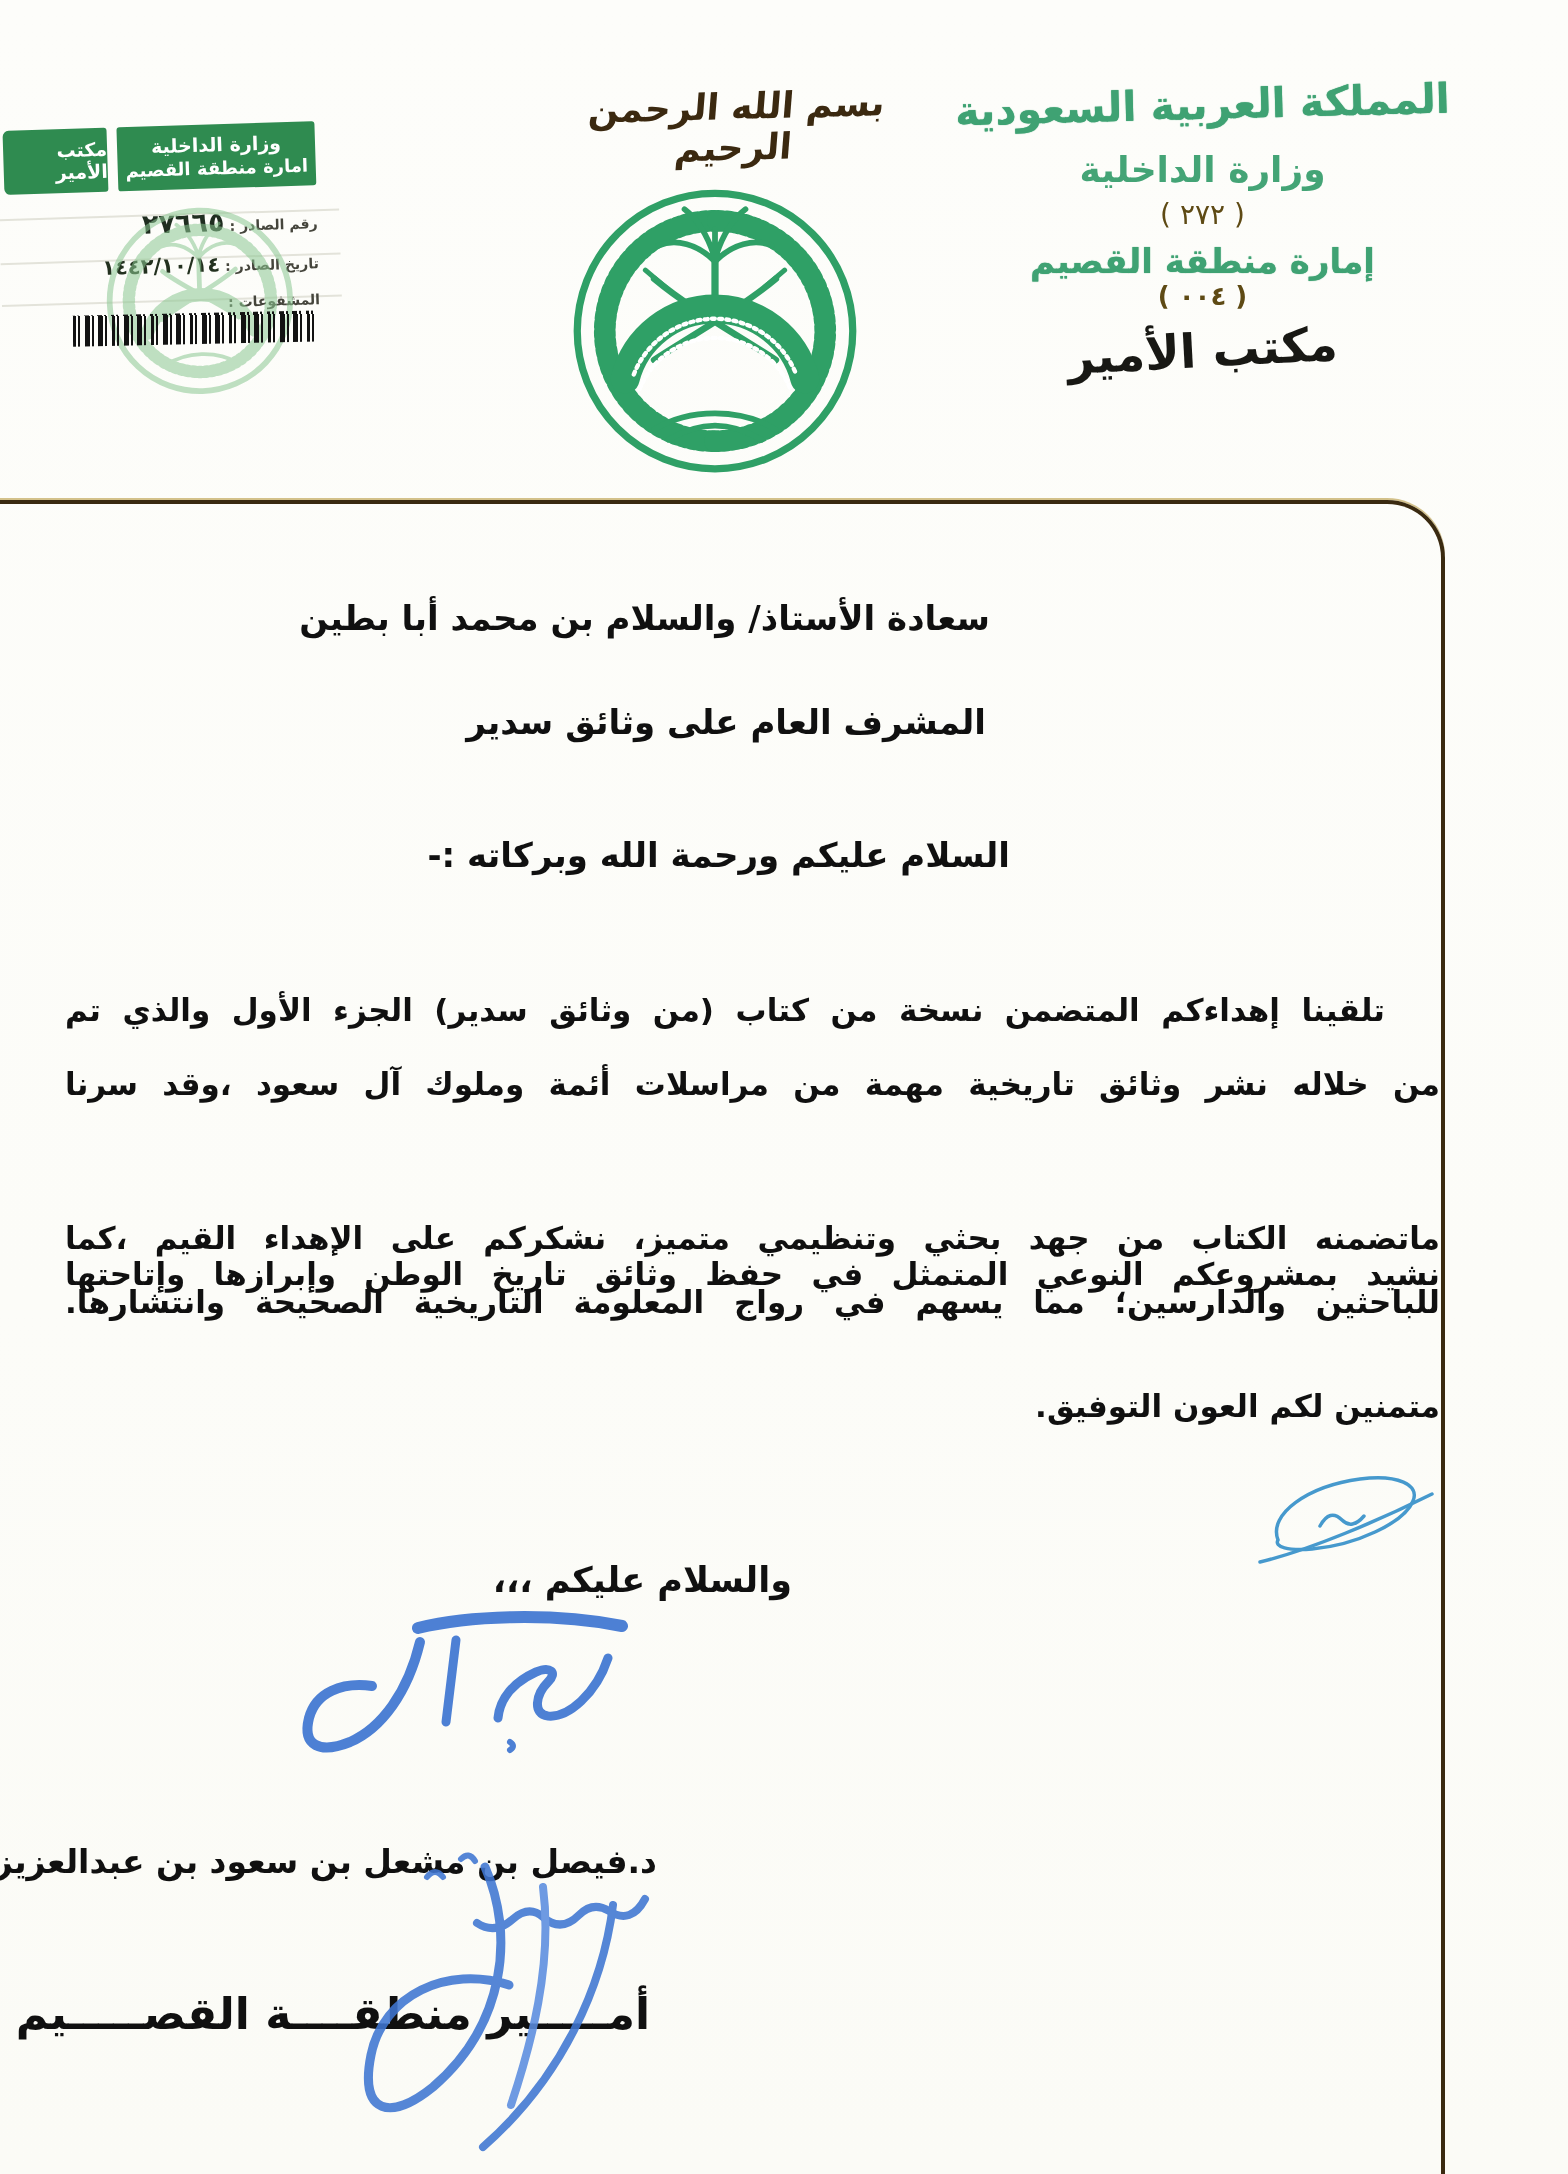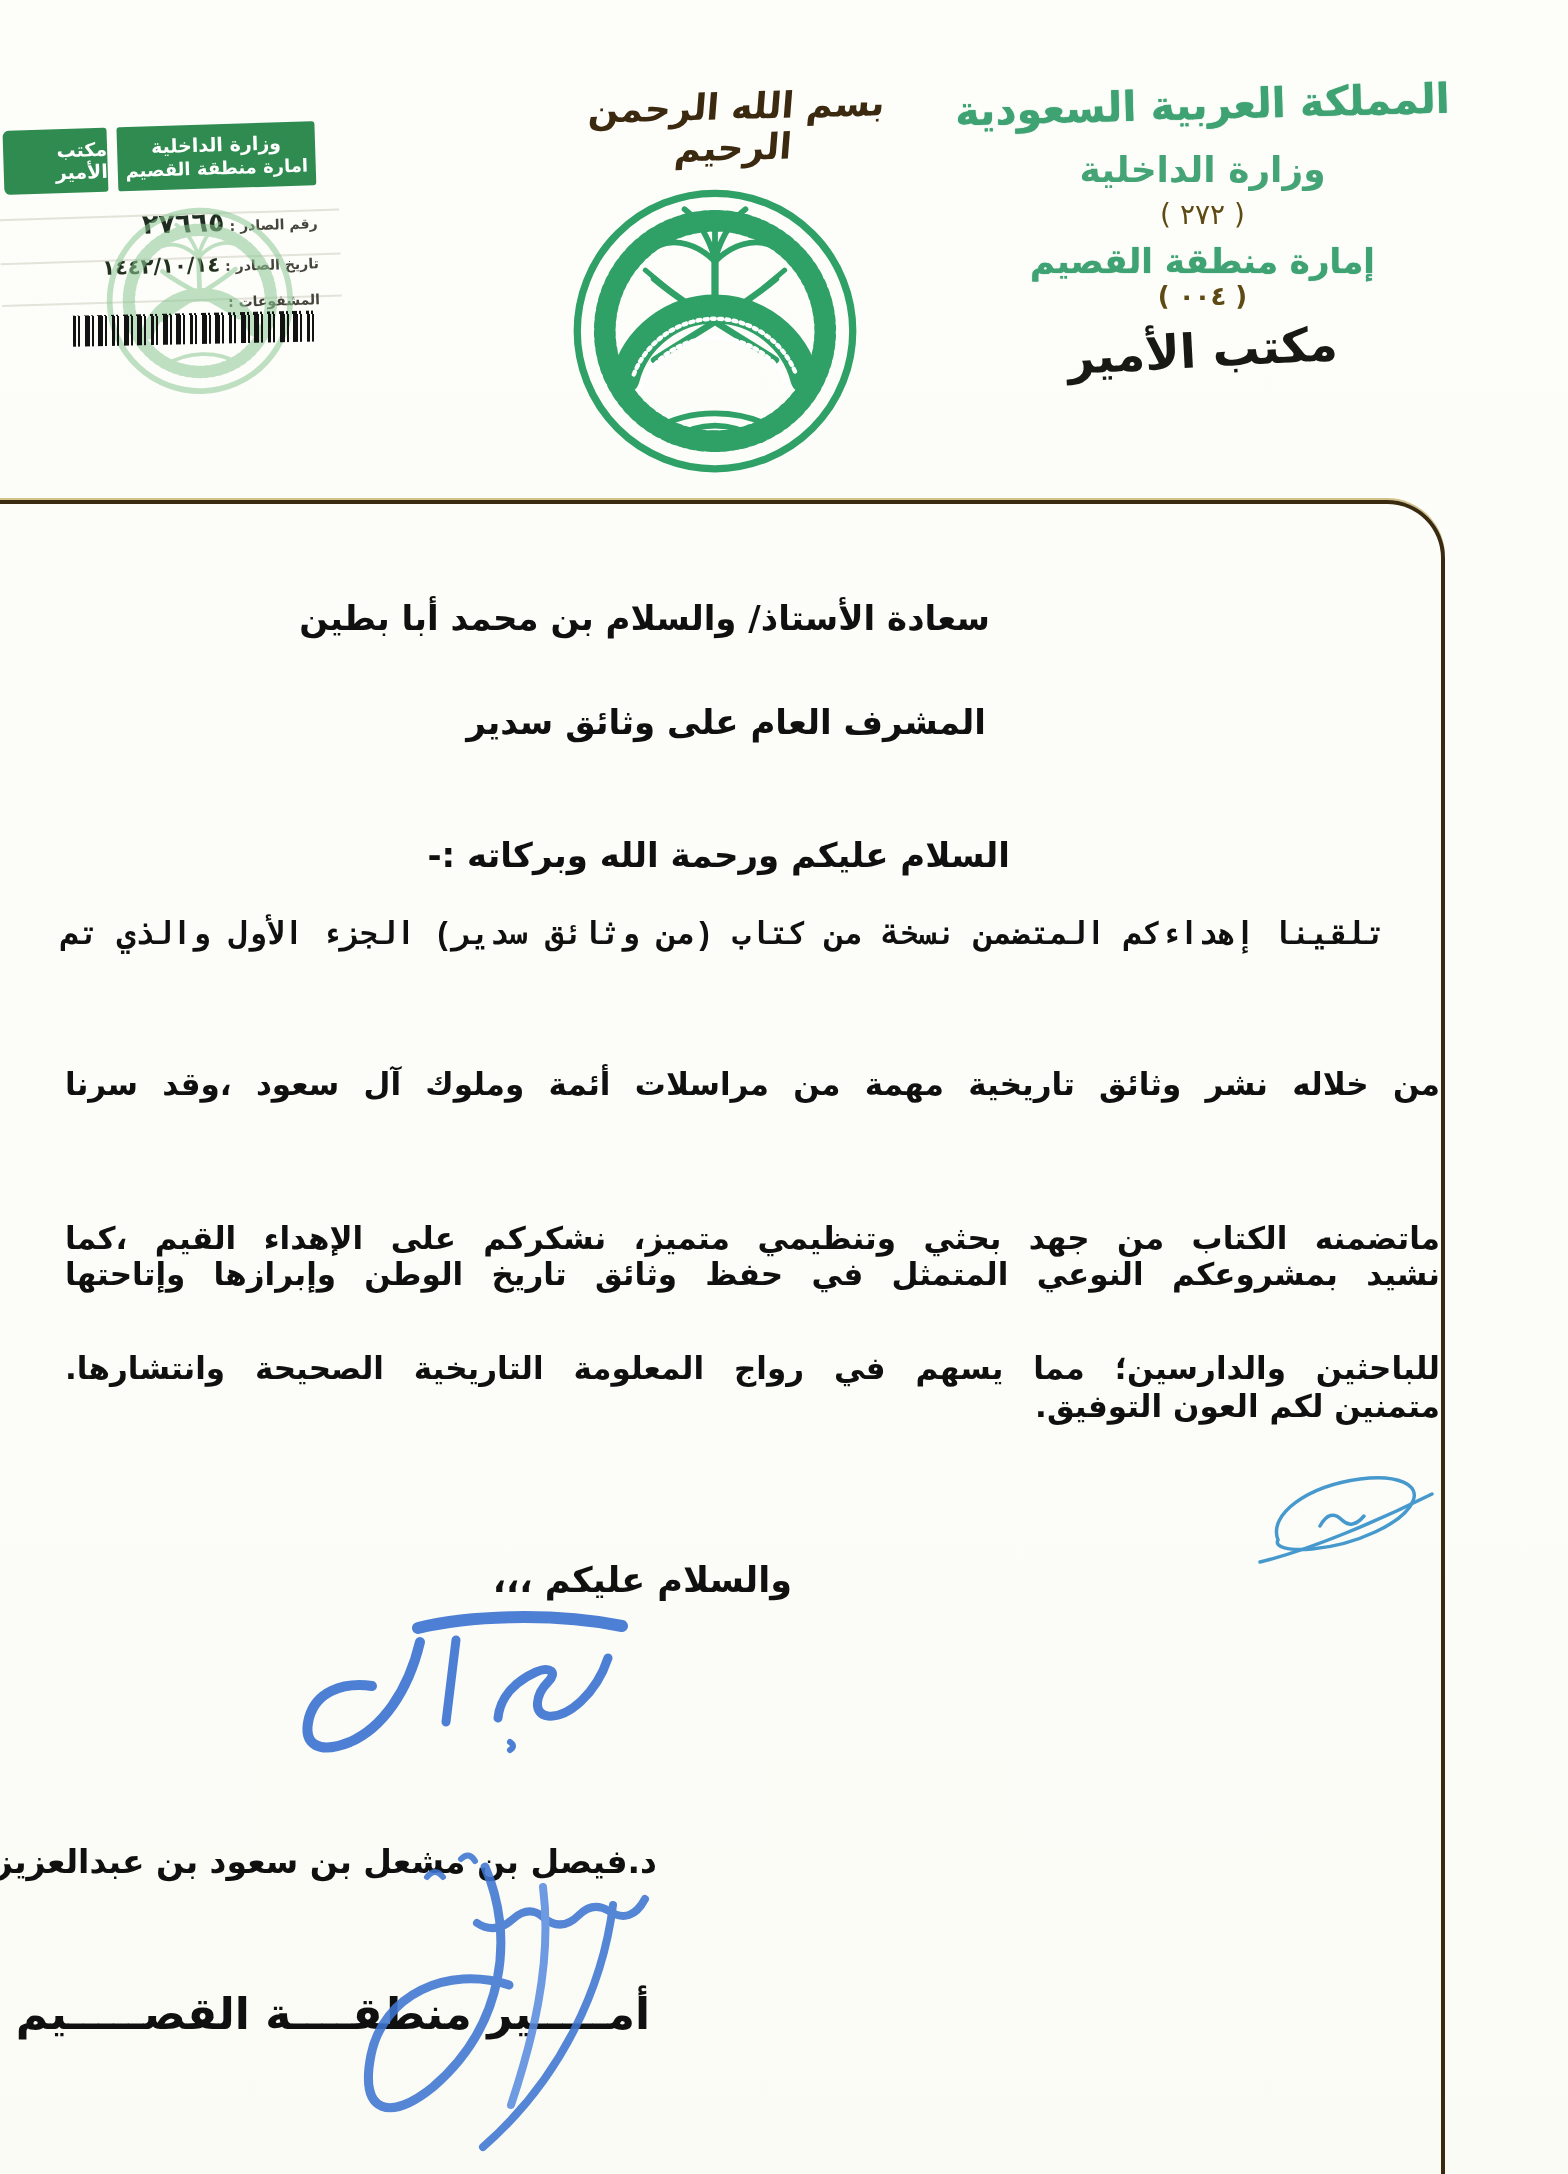--- a/index.html
+++ b/index.html
@@ -64,25 +64,25 @@
     border-top-right-radius:58px;
     box-shadow:0 -2px 0 rgba(176,144,48,.55);}
 
   
   .txt{color:#101010;font-weight:bold;white-space:nowrap;}
   .recipient-name{top:598px;right:578px;font-size:34px;}
   .recipient-title{top:702px;right:582px;font-size:34px;}
   .salutation{top:835px;right:558px;font-size:34px;}
   .pline{left:65px;width:1375px;font-size:31px;font-weight:bold;color:#101010;
     direction:rtl;text-align:justify;text-align-last:justify;white-space:nowrap;}
-  .pl1{top:915px;padding-right:33px;width:1320px;font-family:Liberation Mono, monospace;}
+  .pl1{top:992px;padding-right:33px;width:1320px;}
   .pl2{top:1066px;}
   .pl3{top:1220px;}
   .pl4{top:1256px;}
-  .pl5{top:1350px;}
+  .pl5{top:1284px;}
   .pl6{top:1388px;text-align-last:right;}
   .closing{top:1560px;right:776px;font-size:35px;}
 
   
   .signer-name{top:1842px;right:911px;font-size:33px;}
   .signer-title{top:1988px;right:918px;font-size:44px;letter-spacing:1px;}
   .paraph{left:1248px;top:1460px;width:195px;height:122px;}
   .hand-note{left:210px;top:1596px;width:430px;height:190px;}
   .big-sign{left:175px;top:1843px;width:515px;height:320px;}
   svg{display:block;}

